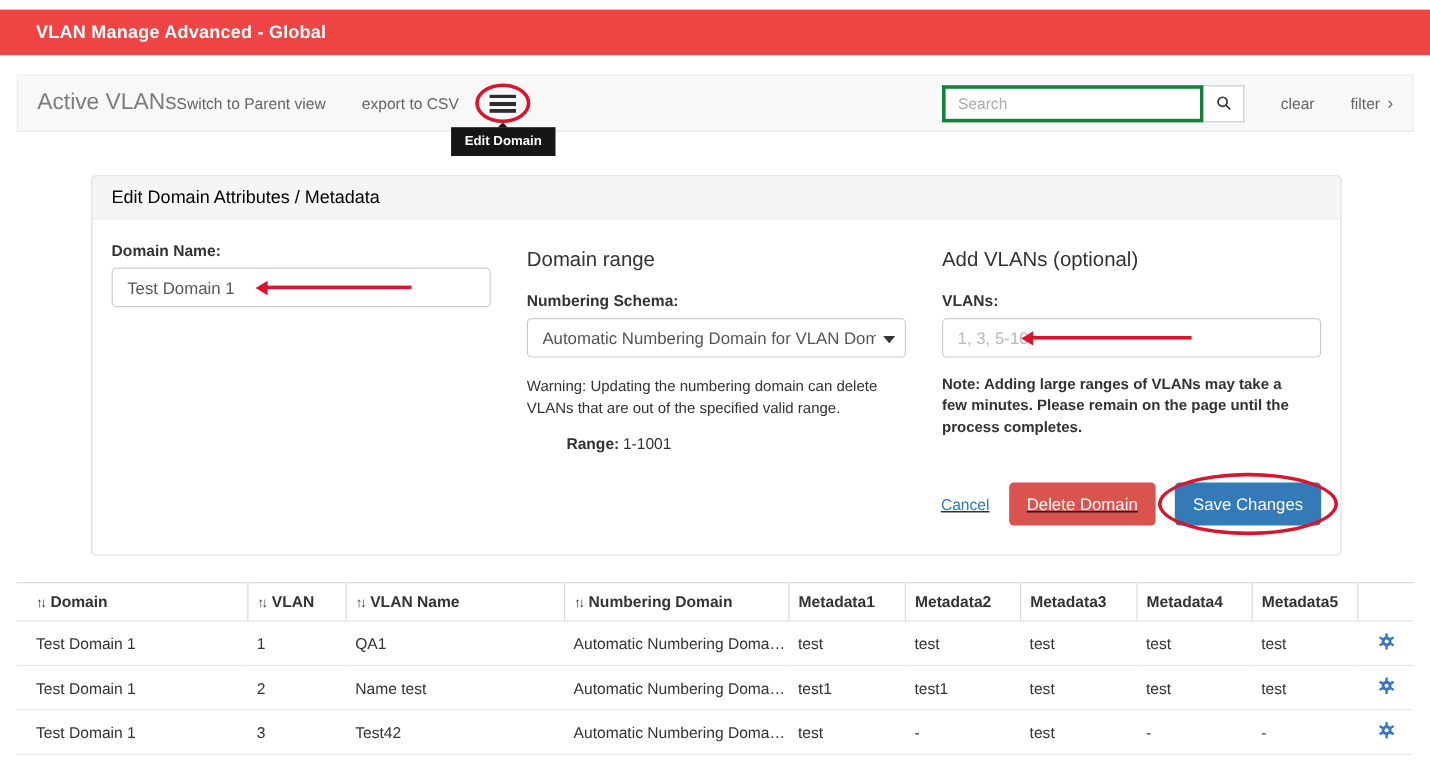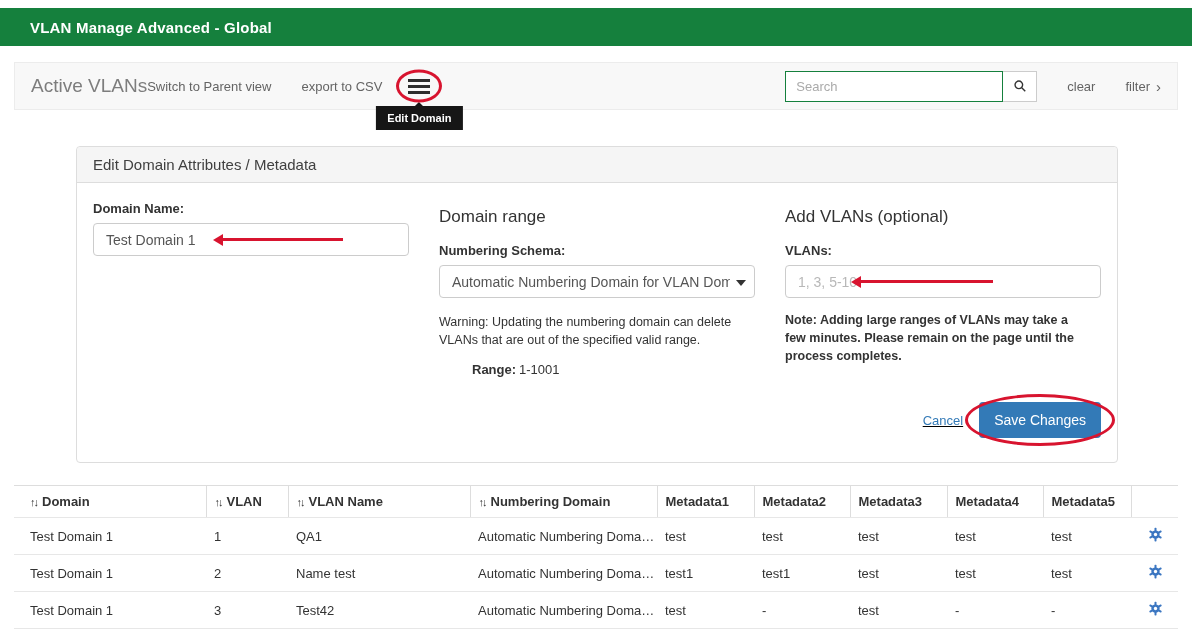--- a/index.html
+++ b/index.html
@@ -1,21 +1,21 @@
 <!DOCTYPE html>
 <html><head>
 <meta charset="utf-8">
 <style>
   * { box-sizing: border-box; }
   body { margin:0; background:#fff; }
   .page { position:relative; width:1192px; height:643px; overflow:hidden;
           font-family:"Liberation Sans", sans-serif; background:#fff; }
 
   
-  .topbar { margin-top:8px; height:38px; background:#15803d;
+  .topbar { margin-top:8px; height:38px; background:#ef4444;
             display:flex; align-items:center; padding:0 30px; }
   .topbar-title { color:#fff; font-size:15px; font-weight:bold; letter-spacing:.2px; }
 
   
   .toolbar { margin:16px 14px 0; height:48px; background:#f8f8f8; border:1px solid #ececec;
              display:flex; align-items:center; padding:0 16px; }
   .toolbar-title { font-size:19px; color:#7d7d7d; }
   .toolbar-link { font-size:13px; color:#646464; text-decoration:none; cursor:pointer; white-space:nowrap; }
   .link-switch { margin-right:30px; }
   .link-export { margin-right:26px; }
@@ -29,34 +29,34 @@
                    pointer-events:none; z-index:6; }
   .menu-ellipse { left:50%; top:50%; width:46px; height:33px; transform:translate(-50%,-50%); }
   .tooltip { position:absolute; top:27px; left:50%; transform:translateX(-50%);
              background:#161616; color:#fff; font-size:11px; font-weight:bold;
              padding:6px 11px; white-space:nowrap; z-index:5; }
   .tooltip::before { content:""; position:absolute; top:-4px; left:50%; margin-left:-4px;
              border-left:4px solid transparent; border-right:4px solid transparent;
              border-bottom:4px solid #161616; }
 
   .search-group { display:flex; margin-right:30px; }
-  .search-input { width:218px; height:31px; border:1px solid #15803d; padding:0 10px;
+  .search-input { width:218px; height:31px; border:3px solid #15803d; padding:0 10px;
                   font-size:13px; color:#555; background:#fff; outline:none;
                   font-family:inherit; }
   .search-input::placeholder { color:#aaa; }
   .search-btn { width:34px; height:31px; border:1px solid #ccc; border-left:none; background:#fff;
                 display:flex; align-items:center; justify-content:center; cursor:pointer; padding:0; }
   .link-clear { margin-right:30px; }
   .filter-link { display:flex; align-items:center; gap:6px; }
   .chev { font-size:15px; color:#646464; line-height:1; }
 
   
   .panel { margin:36px 74px 0 76px; border:1px solid #ddd; border-radius:4px; background:#fff; }
   .panel-header { background:#f5f5f5; border-bottom:1px solid #ddd; padding:9px 16px;
-                  font-size:15px; color:#404040; border-radius:4px 4px 0 0; }
+                  font-size:15px; color:#000000; border-radius:4px 4px 0 0; }
   .panel-body { padding:18px 16px 24px; }
   .cols { display:flex; gap:30px; }
   .col { flex:1; min-width:0; }
   .col-heading { font-size:17px; color:#333; margin:6px 0 16px; font-weight:normal; }
   .field-label { font-size:13px; font-weight:bold; color:#333; margin-bottom:7px; }
   .text-input { width:100%; height:33px; border:1px solid #ccc; border-radius:4px;
                 padding:0 12px; font-size:14px; color:#555; font-family:inherit; outline:none; }
   .text-input::placeholder { color:#b8b8b8; }
   .input-wrap { position:relative; }
 
@@ -187,20 +187,21 @@
                 <span class="shaft"></span>
             </div>
           </div>
           <div class="note-text">Note: Adding large ranges of VLANs may take a few minutes. Please remain on the page until the process completes.</div>
         </div>
 
       </div>
 
       <div class="actions">
         <a class="cancel-link">Cancel</a>
+        <button class="btn btn-danger">Delete Domain</button>
         <div class="save-wrap">
           <button class="btn btn-primary">Save Changes</button>
           <span class="annot-ellipse save-ellipse"></span>
         </div>
       </div>
     </div>
   </section>
 
   <table class="vlan-table">
     <colgroup>

